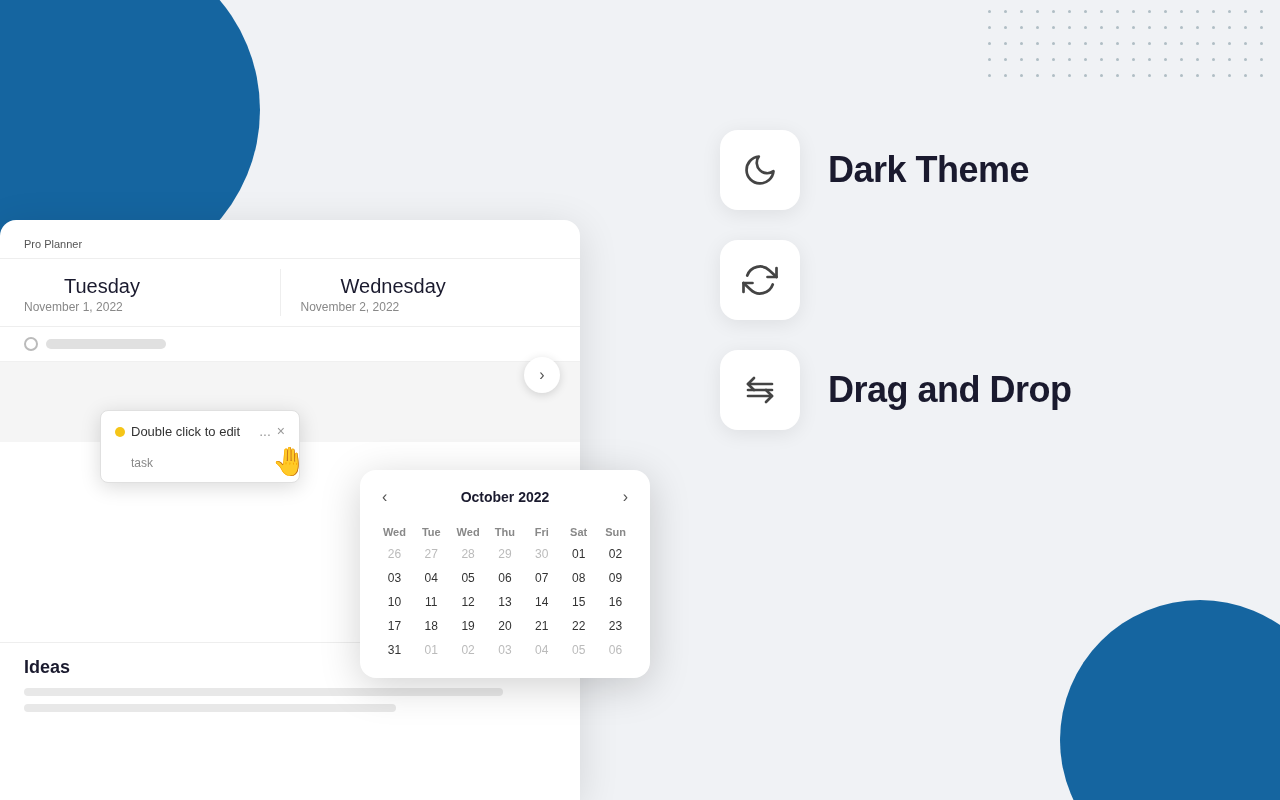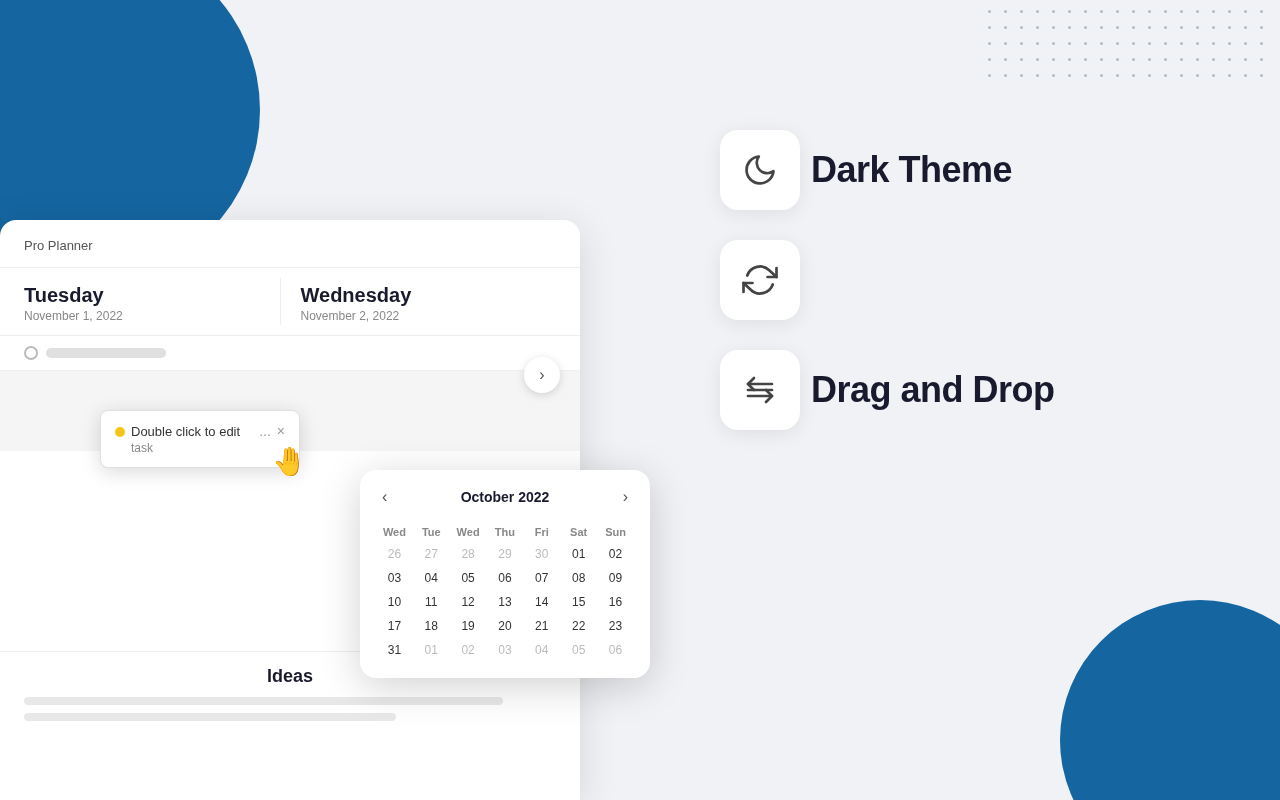--- a/index.html
+++ b/index.html
@@ -63,42 +63,43 @@
       width: 580px;
       height: 580px;
       background: #fff;
       border-radius: 16px 16px 0 0;
       box-shadow: 0 8px 40px rgba(0,0,0,0.12);
       z-index: 2;
       overflow: hidden;
     }
 
     .planner-header {
-      padding: 18px 24px 14px;
-      font-size: 13px;
+      padding: 18px 24px 8px;
+      font-size: 11px;
       color: #555;
       font-weight: 500;
       border-bottom: 1px solid #eee;
     }
 
     .planner-days {
       display: flex;
       padding: 0 24px;
       border-bottom: 1px solid #eee;
     }
 
     .planner-day-col {
       flex: 1;
       padding: 16px 0 12px;
     }
 
     .planner-day-name {
       font-size: 20px;
-      font-weight: 700;
+      font-weight: 400;
       color: #1a1a2e;
+      margin-left: 40px;
     }
 
     .planner-day-date {
       font-size: 12px;
       color: #888;
       margin-top: 2px;
     }
 
     .planner-divider {
       width: 1px;
@@ -140,21 +141,21 @@
       box-shadow: 0 4px 20px rgba(0,0,0,0.15);
       padding: 12px 14px;
       width: 200px;
       z-index: 10;
     }
 
     .tooltip-header {
       display: flex;
       align-items: flex-end;
       justify-content: space-between;
-      margin-bottom: 2px;
+      margin-bottom: 17px;
     }
 
     .tooltip-title {
       display: flex;
       align-items: center;
       gap: 6px;
       font-size: 13px;
       font-weight: 500;
       color: #333;
     }
@@ -322,21 +323,21 @@
       position: absolute;
       right: 40px;
       top: 130px;
       width: 520px;
       z-index: 2;
     }
 
     .feature-item {
       display: flex;
       align-items: center;
-      gap: 11px;
+      gap: 28px;
       margin-bottom: 30px;
       text-align: right;
     }
 
     .feature-icon-box {
       width: 80px;
       height: 80px;
       background: #fff;
       border-radius: 18px;
       box-shadow: 0 4px 20px rgba(0,0,0,0.08);
@@ -474,21 +475,21 @@
     </div>
   </div>
 
   <div class="open-task-row">
     <div class="radio-circle"></div>
     <div class="task-bar" style="width:120px;max-width:120px;"></div>
   </div>
 
   <div style="height:80px; background:#f5f5f5; margin:0;"></div>
 
-  <div class="ideas-section" style="margin-top:200px;text-align:center;">
+  <div class="ideas-section" style="margin-top:200px;">
     <div class="ideas-label">Ideas</div>
     <div class="ideas-bar"></div>
     <div class="ideas-bar" style="width:70%;"></div>
   </div>
 
   <div class="next-arrow" style="top:155px;">›</div>
 </div>
 
 <div class="tooltip-popup">
   <div class="tooltip-header">

